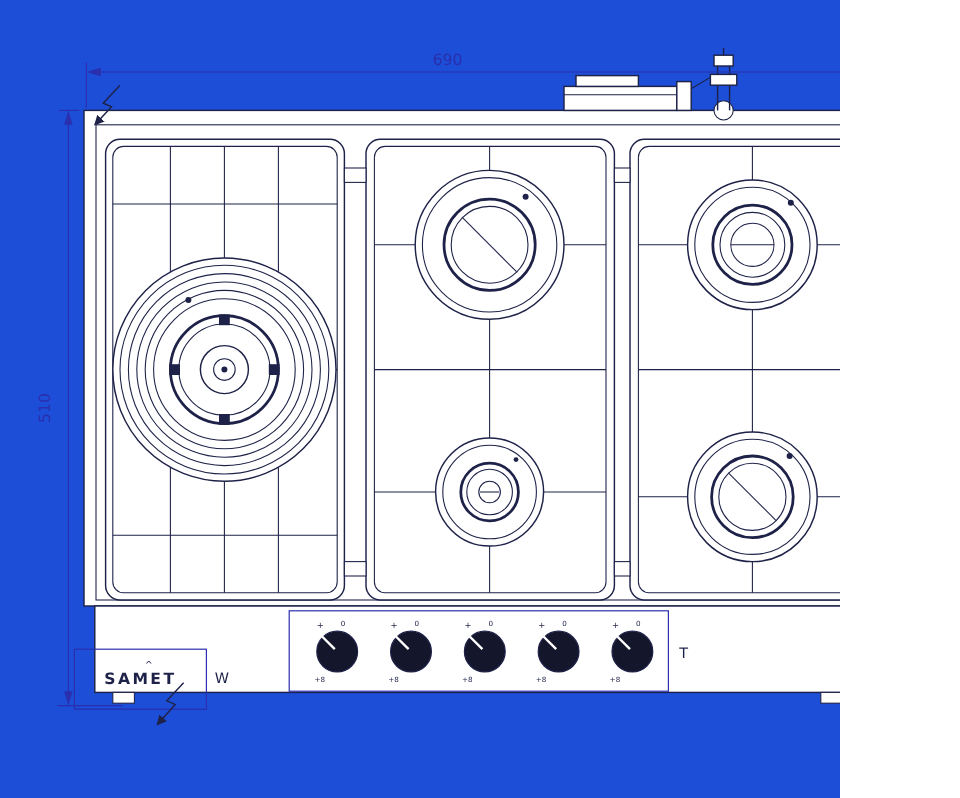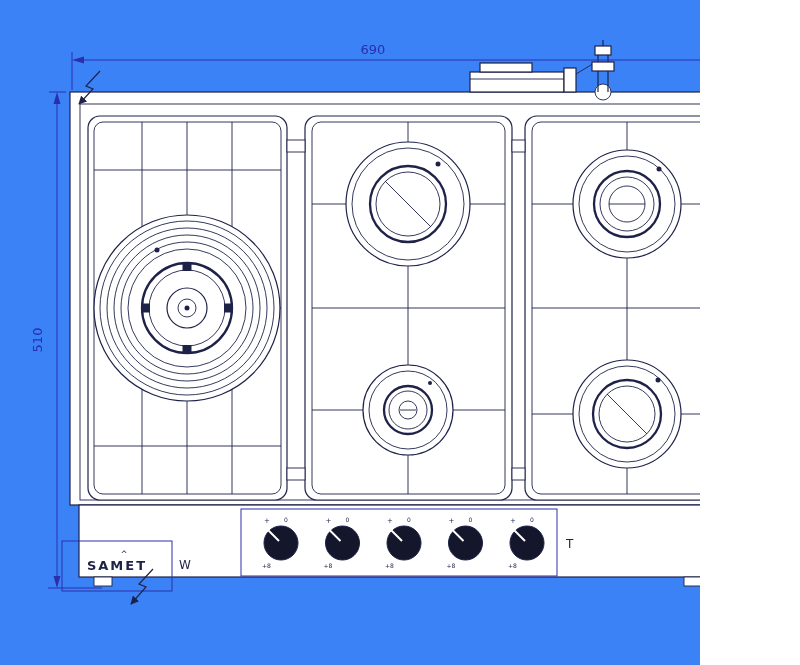--- a/index.html
+++ b/index.html
@@ -1,20 +1,20 @@
 <!DOCTYPE html>
 <html><head>
 <meta charset="utf-8">
 <style>
   html, body { margin: 0; padding: 0; background: #ffffff; }
   .canvas {
     position: relative;
     width: 700px;
     height: 665px;
-    background: #3b82f6;
+    background: #1d4ed8;
     font-family: "DejaVu Sans", sans-serif;
     overflow: hidden;
   }
   svg { display: block; }
   .line  { stroke: #1e2248; fill: none; stroke-width: 1.2; }
   .thin  { stroke: #1e2248; fill: none; stroke-width: 0.9; }
   .bold  { stroke: #1e2248; fill: none; stroke-width: 2.3; }
   .fillw { fill: #ffffff; }
   .dim     { stroke: #2a2fae; fill: none; stroke-width: 1; }
   .dimfill { fill: #2a2fae; stroke: none; }

